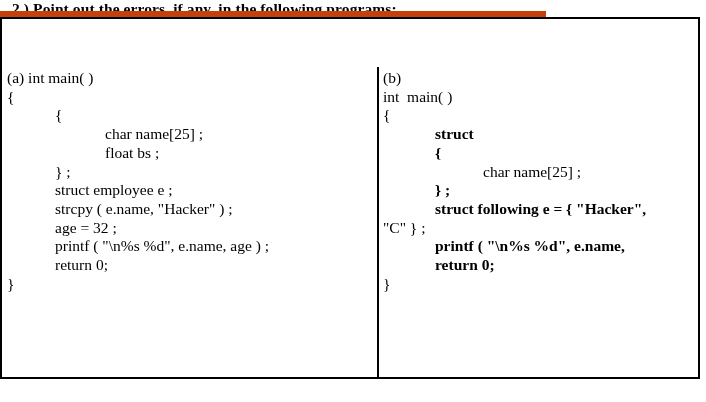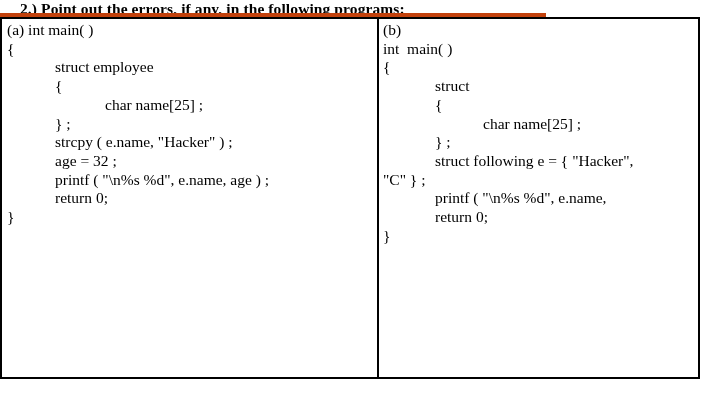--- a/index.html
+++ b/index.html
@@ -6,67 +6,68 @@
   html, body { background: #ffffff; }
   body {
     width: 706px; height: 402px;
     font-family: "Liberation Serif", serif;
     color: #000;
     overflow: hidden;
   }
   .title-wrap {
     width: 546px;
     height: 17px;
-    border-bottom: 4px solid #c2410c;
-    padding-left: 20px;
+    border-bottom: 6px solid #c2410c;
+    padding-left: 12px;
     overflow: hidden;
   }
   .title {
     font-weight: bold;
     font-size: 15.5px;
     line-height: 16px;
     letter-spacing: 0.1px;
     white-space: pre;
   }
   .programs-table {
     display: flex;
     width: 700px;
     height: 362px;
     border: 2px solid #000;
   }
-  .cell { padding-top: 2px; overflow: hidden; }
+  .cell { padding-top: 2px; overflow: hidden; margin-top: 48px; }
   .cell-a { width: 377px; border-right: 2px solid #000; }
   .cell-b { flex: 1; }
   .line {
     white-space: pre;
     font-size: 15.5px;
     line-height: 18.7px;
   }
   .cell-a .ind0 { padding-left: 5px; }
   .cell-a .ind1 { padding-left: 53px; }
   .cell-a .ind2 { padding-left: 103px; }
   .cell-b .ind0 { padding-left: 4px; }
-  .cell-b .ind1 { padding-left: 56px; }
+  .cell-b .ind1 { padding-left: 56px; font-weight: bold; }
   .cell-b .ind2 { padding-left: 104px; }
 </style>
 </head>
 <body>
 
 <div class="page">
   <div class="title-wrap">
     <span class="title">2.) Point out the errors, if any, in the following programs:</span>
   </div>
   <div class="programs-table">
     <div class="cell cell-a">
         <div class="line ind0">(a) int main( )</div>
         <div class="line ind0">{</div>
-        <div class="line ind1">struct employee</div>
         <div class="line ind1">{</div>
         <div class="line ind2">char name[25] ;</div>
+        <div class="line ind2">float bs ;</div>
         <div class="line ind1">} ;</div>
+        <div class="line ind1">struct employee e ;</div>
         <div class="line ind1">strcpy ( e.name, "Hacker" ) ;</div>
         <div class="line ind1">age = 32 ;</div>
         <div class="line ind1">printf ( "\n%s %d", e.name, age ) ;</div>
         <div class="line ind1">return 0;</div>
         <div class="line ind0">}</div>
       </div>
     <div class="cell cell-b">
         <div class="line ind0">(b)</div>
         <div class="line ind0">int  main( )</div>
         <div class="line ind0">{</div>

